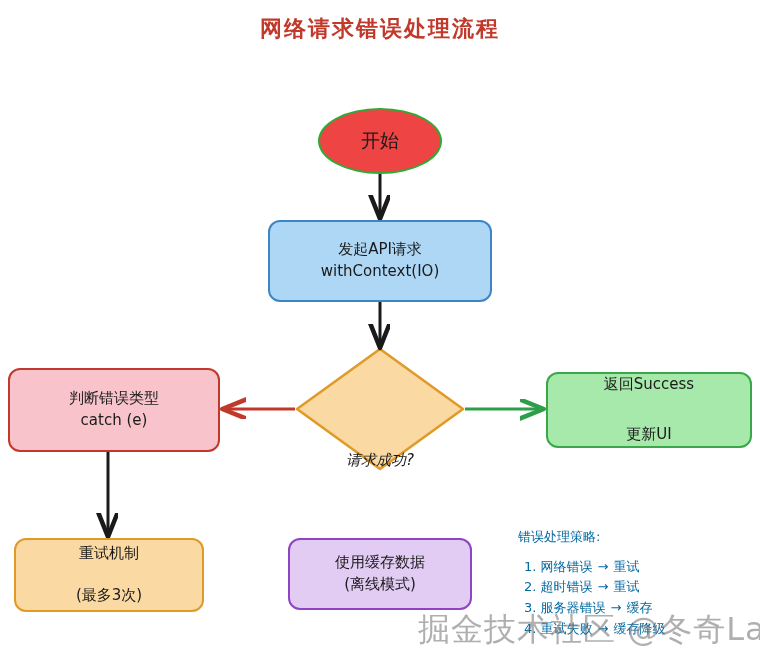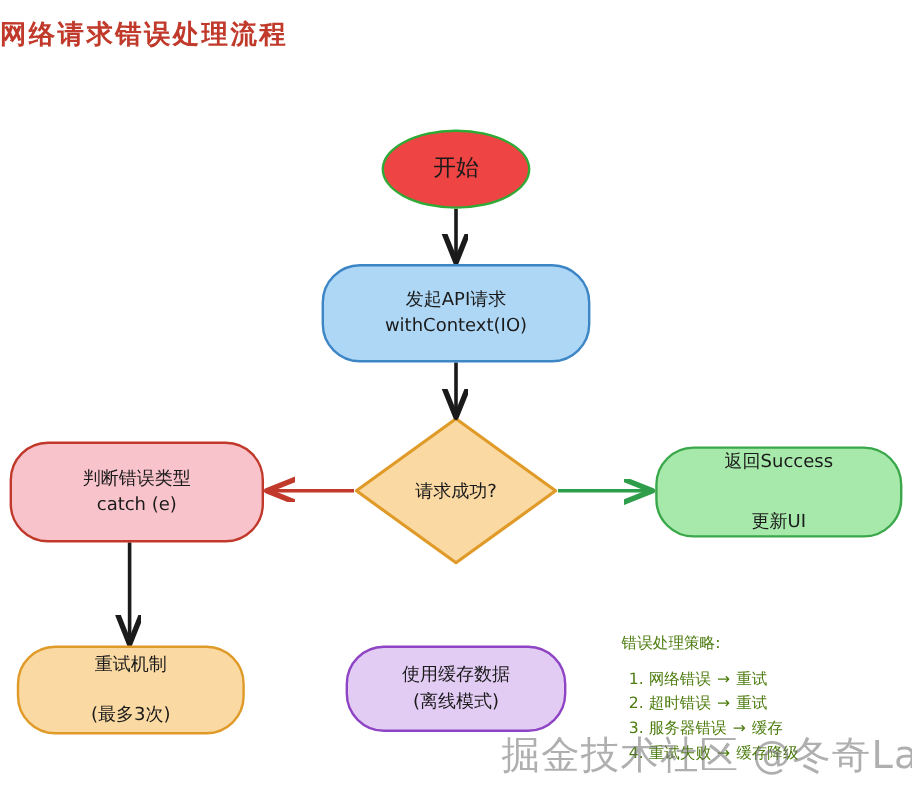--- a/index.html
+++ b/index.html
@@ -20,21 +20,21 @@
     inset: 0;
     width: 760px;
     height: 655px;
   }
 
   .title {
     position: absolute;
     left: 0;
     top: 14px;
     width: 760px;
-    text-align: left;
+    text-align: center;
     font-size: 22px;
     font-weight: 700;
     letter-spacing: 2px;
     color: #c0392b;
     font-family: "DejaVu Sans", "Liberation Sans", sans-serif;
   }
 
   
   .node {
     position: absolute;
@@ -45,21 +45,21 @@
     justify-content: center;
     text-align: center;
     line-height: 1.45;
     font-size: 15px;
     color: #1a1a1a;
     font-family: "DejaVu Sans", "Liberation Sans", sans-serif;
   }
   .node .ln { display: block; white-space: nowrap; }
 
   .rounded {
-    border-radius: 32px;
+    border-radius: 12px;
     border-width: 2.5px;
     border-style: solid;
   }
 
   
   #start-node {
     left: 318px; top: 108px; width: 124px; height: 66px;
     background: #ef4444;
     border: 2.5px solid #2eaa35;
     border-radius: 50%;
@@ -68,23 +68,24 @@
 
   
   #api-node {
     left: 268px; top: 220px; width: 224px; height: 82px;
     background: #aed7f5;
     border-color: #3d86c6;
   }
   #decision-label {
     position: absolute;
     left: 296px; top: 348px; width: 168px; height: 122px;
-    display: flex; align-items: center; justify-content: center;
+    display: flex; align-items: flex-end; justify-content: center;
     font-size: 15px; color: #1a1a1a;
     font-family: "DejaVu Sans", "Liberation Sans", sans-serif;
+    font-style: italic;
   }
 
   
   #error-node {
     left: 8px; top: 368px; width: 212px; height: 84px;
     background: #f9c3cb;
     border-color: #c0392b;
   }
 
   
@@ -108,21 +109,21 @@
     left: 288px; top: 538px; width: 184px; height: 72px;
     background: #e3ccf4;
     border-color: #8e44c4;
   }
 
   
   #legend {
     position: absolute;
     left: 518px; top: 530px; width: 240px;
     font-size: 13px;
-    color: #4d7c0f;
+    color: #0369a1;
     line-height: 1.05;
     font-family: "DejaVu Sans", "Liberation Sans", sans-serif;
   }
   #legend-title { margin-bottom: 16px; font-size: 13px; }
   .legend-item { margin-bottom: 7px; white-space: nowrap; padding-left: 6px; }
   .legend-item .arrow { padding: 0 5px; }
 
   
   #watermark {
     position: absolute;

